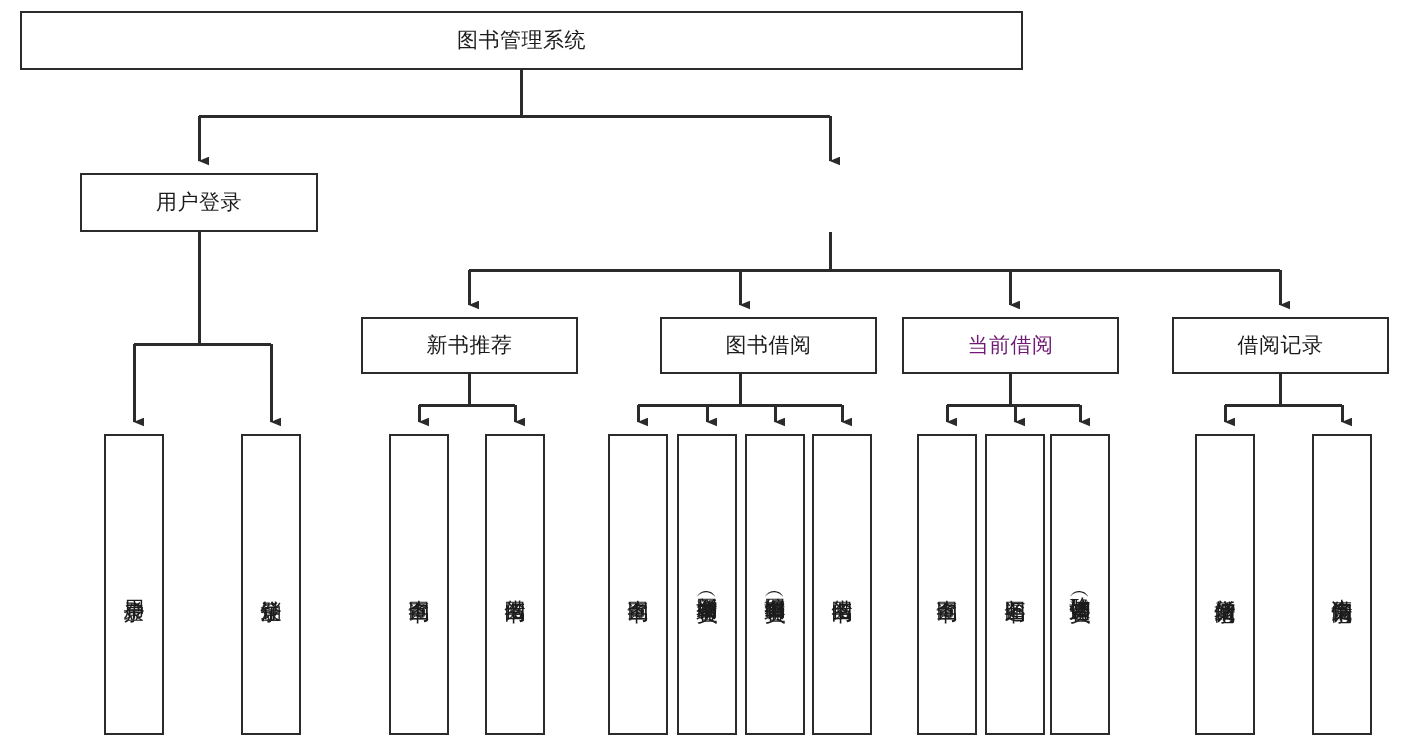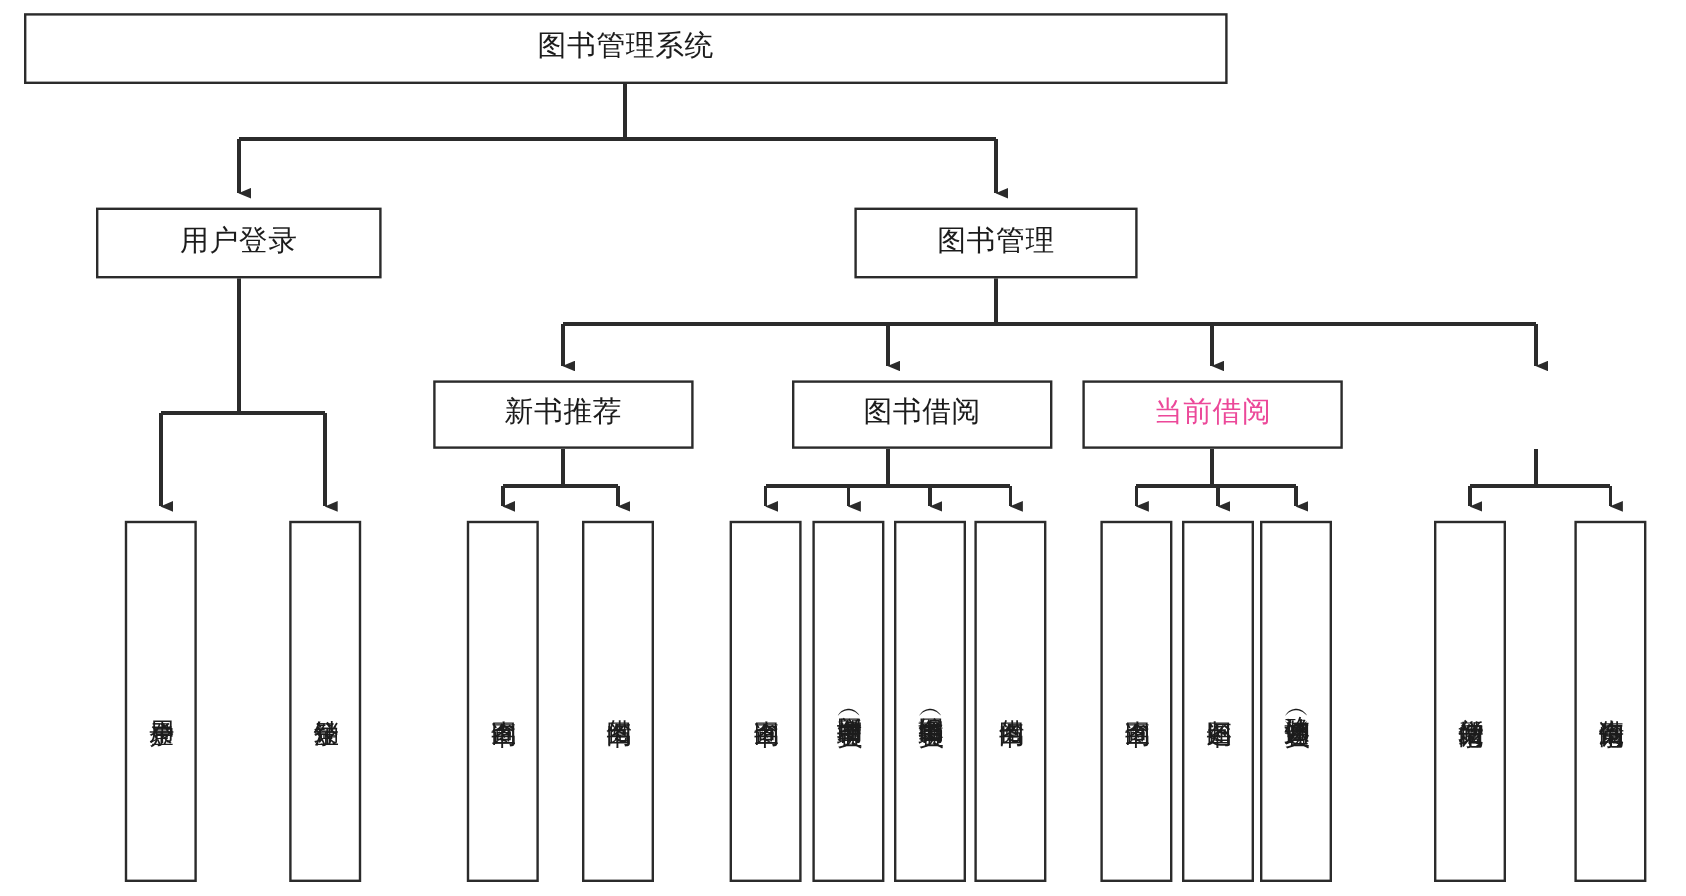--- a/index.html
+++ b/index.html
@@ -28,26 +28,25 @@
     position: absolute;
     box-sizing: border-box;
     background: #ffffff;
     border: 2px solid #2b2b2b;
     display: flex;
     align-items: center;
     justify-content: center;
     overflow: hidden;
   }
   .node-label-h {
-    font-size: 24px;
+    font-size: 21px;
     color: #1c1c1c;
     line-height: 1.15;
     letter-spacing: 0.5px;
     white-space: nowrap;
-    font-family: Liberation Mono, monospace;
   }
   .node-label-v {
     font-size: 21px;
     color: #1c1c1c;
     writing-mode: vertical-rl;
     text-orientation: upright;
     line-height: 1.42;
     letter-spacing: 1px;
     white-space: nowrap;
   }
@@ -116,32 +115,32 @@
     </g>
   </svg>
 
   <div class="node-box" style="left: 20px; top: 11px; width: 1003px; height: 59px; border-color: rgb(43, 43, 43); background: rgb(255, 255, 255);">
     <span class="node-label-h" style="color: rgb(28, 28, 28);">图书管理系统</span>
   </div>
 
   <div class="node-box" style="left: 80px; top: 173px; width: 238px; height: 59px; border-color: rgb(43, 43, 43); background: rgb(255, 255, 255);">
     <span class="node-label-h" style="color: rgb(28, 28, 28);">用户登录</span>
   </div>
-  <div class="node-box" style="left: 712px; top: 173px; width: 236px; height: 59px; border-color: rgb(43, 43, 43); background: rgb(255, 255, 255);">
-    <span class="node-label-h" style="color: rgb(28, 28, 28);">图书管理</span>
-  </div>
 
   <div class="node-box" style="left: 361px; top: 317px; width: 217px; height: 57px; border-color: rgb(43, 43, 43); background: rgb(255, 255, 255);">
     <span class="node-label-h" style="color: rgb(28, 28, 28);">新书推荐</span>
   </div>
   <div class="node-box" style="left: 660px; top: 317px; width: 217px; height: 57px; border-color: rgb(43, 43, 43); background: rgb(255, 255, 255);">
     <span class="node-label-h" style="color: rgb(28, 28, 28);">图书借阅</span>
   </div>
   <div class="node-box" style="left: 902px; top: 317px; width: 217px; height: 57px; border-color: rgb(43, 43, 43); background: rgb(255, 255, 255);">
-    <span class="node-label-h" style="color: #ec4899;">当前借阅</span>
+    <span class="node-label-h" style="color: #701a75;">当前借阅</span>
+  </div>
+  <div class="node-box" style="left: 1172px; top: 317px; width: 217px; height: 57px; border-color: rgb(43, 43, 43); background: rgb(255, 255, 255);">
+    <span class="node-label-h" style="color: rgb(28, 28, 28);">借阅记录</span>
   </div>
 
   <div class="node-box" style="left: 104px; top: 434px; width: 60px; height: 301px; border-color: rgb(43, 43, 43); background: rgb(255, 255, 255);">
     <span class="node-label-v" style="color: rgb(28, 28, 28);">用户登录</span>
   </div>
   <div class="node-box" style="left: 241px; top: 434px; width: 60px; height: 301px; border-color: rgb(43, 43, 43); background: rgb(255, 255, 255);">
     <span class="node-label-v" style="color: rgb(28, 28, 28);">注销登录</span>
   </div>
   <div class="node-box" style="left: 389px; top: 434px; width: 60px; height: 301px; border-color: rgb(43, 43, 43); background: rgb(255, 255, 255);">
     <span class="node-label-v" style="color: rgb(28, 28, 28);">查询图书</span>

